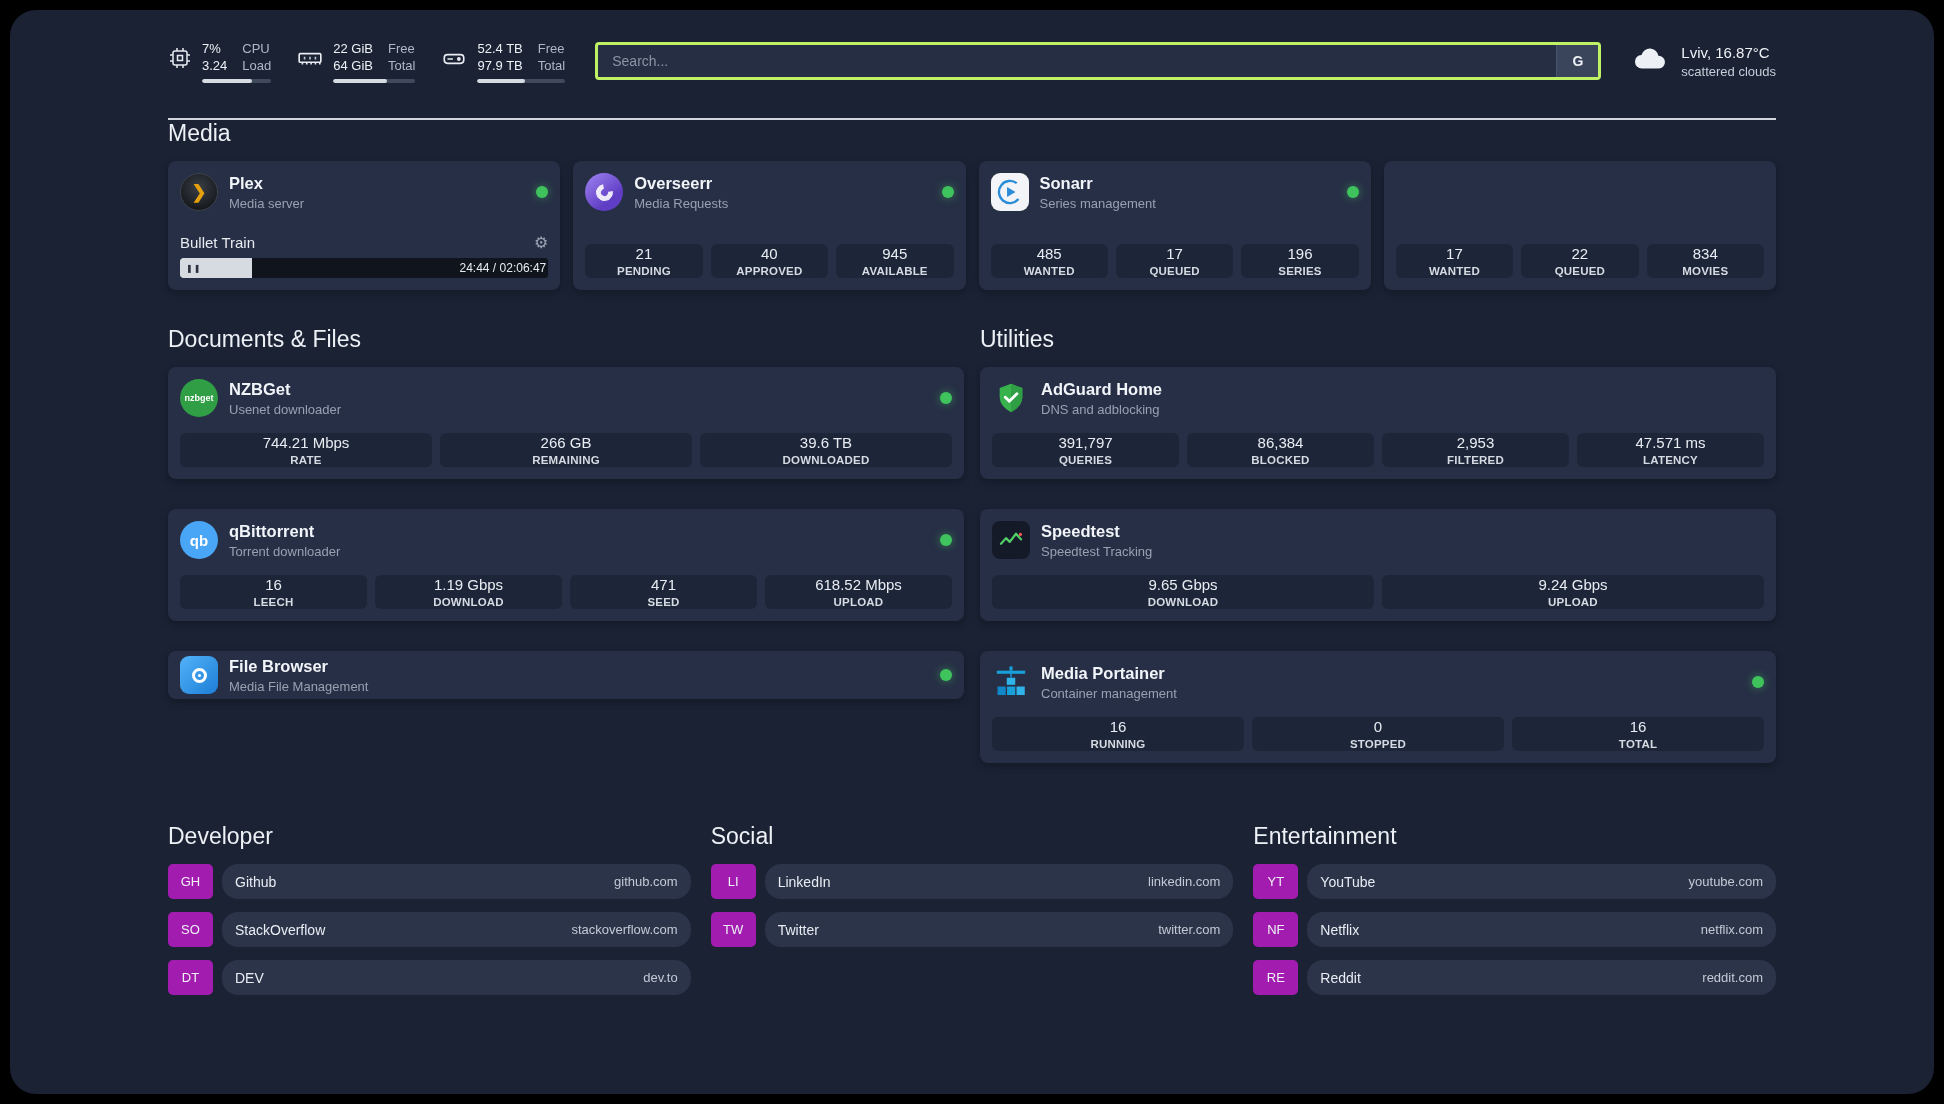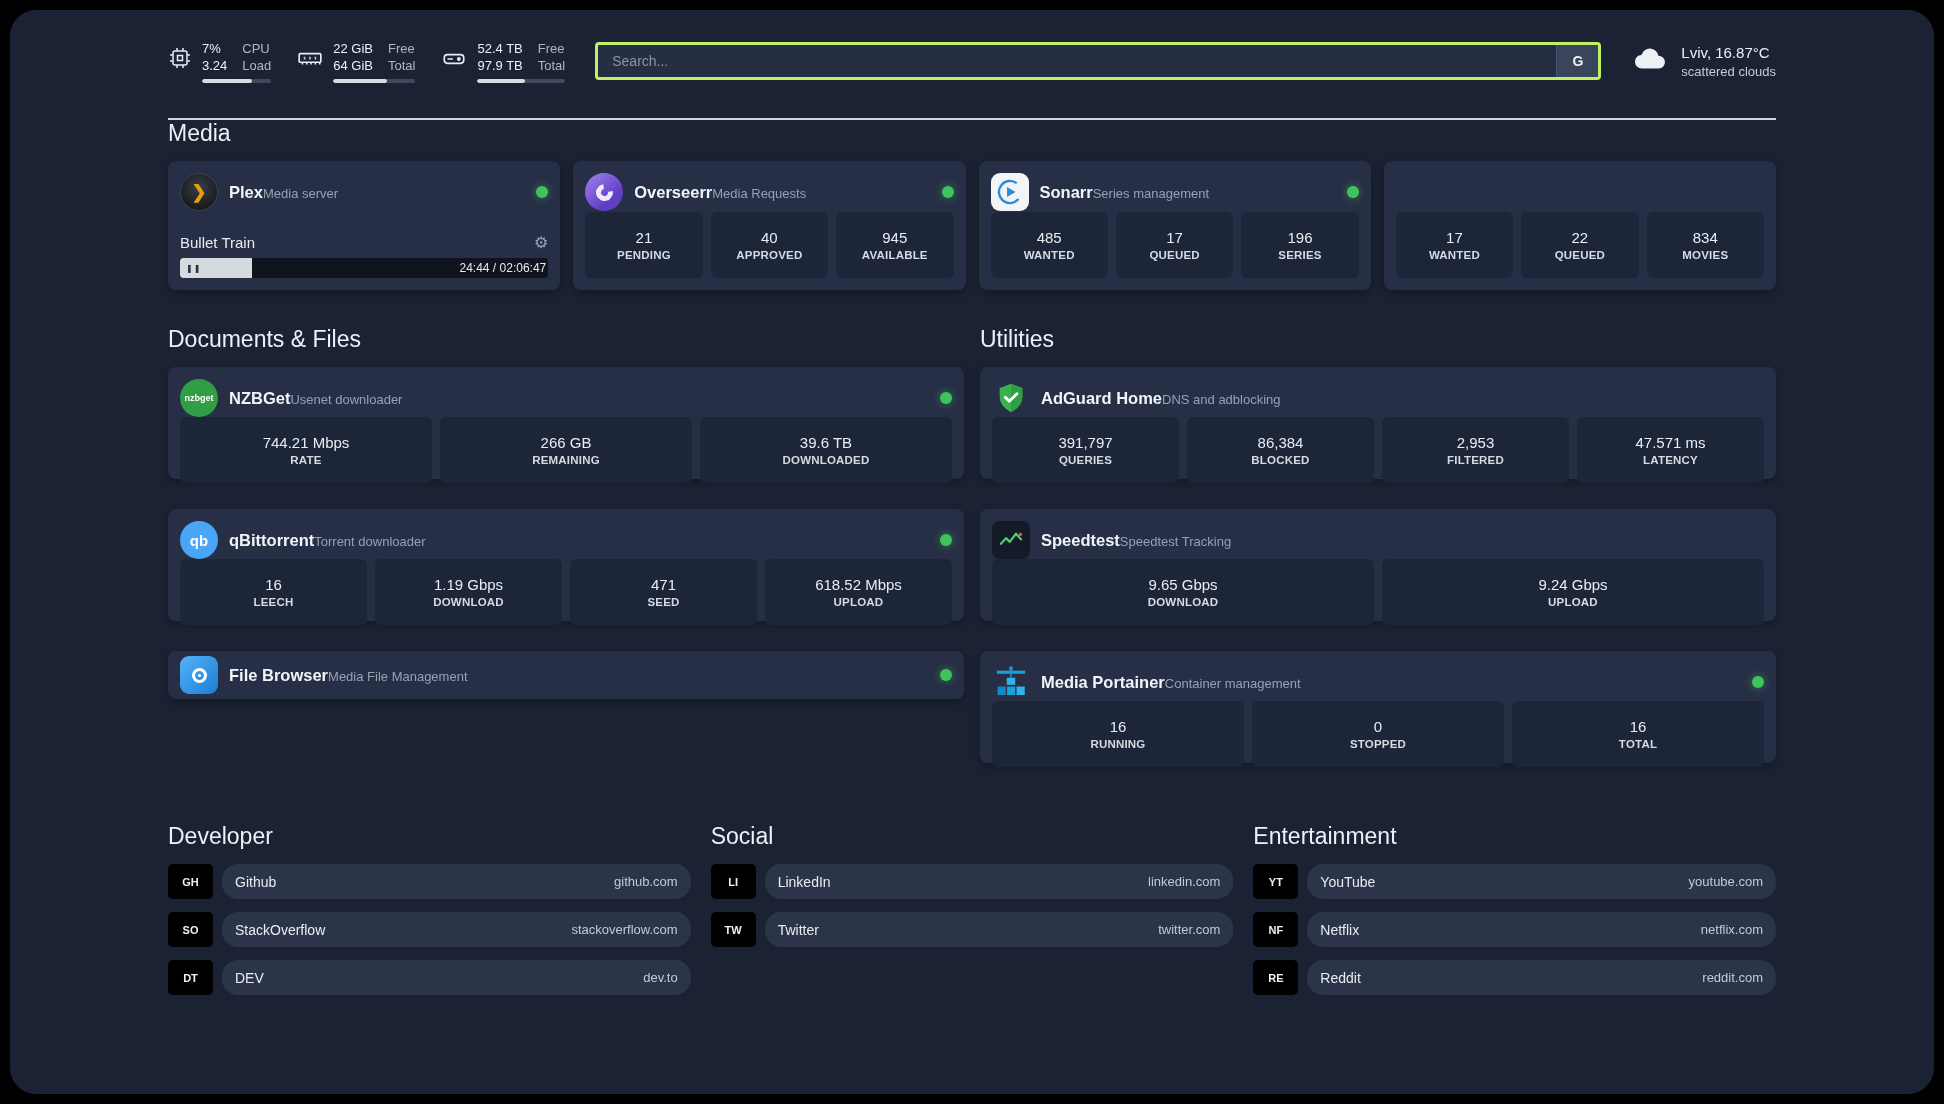--- a/index.html
+++ b/index.html
@@ -61,30 +61,30 @@
     box-shadow: 0 3px 8px rgba(0,0,0,.28); display: flex; flex-direction: column;
   }
   .media-card { height: 129px; }
   .card-std { height: 112px; }
   .card-short { height: 48px; padding: 7px 12px; justify-content: center; }
   .card-head { display: flex; align-items: center; gap: 11px; }
   .app-icon {
     width: 38px; height: 38px; flex: none;
     display: flex; align-items: center; justify-content: center; overflow: hidden;
   }
-  .title-block { display: flex; flex-direction: row; }
+  .title-block { display: flex; flex-direction: column; }
   .app-title { font-size: 16.5px; font-weight: 700; color: #f1f4f8; }
   .app-sub { font-size: 13px; color: #97a1b2; margin-top: 3px; }
   .dot {
     width: 12px; height: 12px; border-radius: 50%; background: #3fc35c;
     margin-left: auto; box-shadow: 0 0 8px rgba(63,195,92,.55); flex: none;
   }
   .stats { display: flex; gap: 8px; margin-top: auto; }
   .stat {
-    flex: 1; height: 66px; background: #1d2638; border-radius: 6px;
+    flex: 1; height: 34px; background: #1d2638; border-radius: 6px;
     display: flex; flex-direction: column; align-items: center; justify-content: center; gap: 3px;
   }
   .stat-v { font-size: 15px; color: #e9edf3; }
   .stat-l { font-size: 11.5px; font-weight: 700; color: #d6dbe3; letter-spacing: .2px; }
 
   
   .player { margin-top: auto; }
   .player-top { display: flex; align-items: center; justify-content: space-between; }
   .now-playing { font-size: 15px; color: #e8ebf0; }
   .gear { color: #9aa3b4; font-size: 16px; cursor: pointer; line-height: 1; }
@@ -114,22 +114,22 @@
   .qb-icon span { color: #fff; font-size: 15px; font-weight: 700; }
   .fb-icon { background: linear-gradient(135deg, #53b2f9, #1c7ed6); border-radius: 9px; }
   .fb-ring { width: 15px; height: 15px; border: 3px solid #fff; border-radius: 50%; position: relative; }
   .fb-ring::after { content: ""; position: absolute; inset: 3px; background: #fff; border-radius: 50%; }
   .dark-tile { background: #141a28; border-radius: 8px; }
 
   
   .link-row { display: flex; height: 35px; cursor: pointer; }
   .link-row + .link-row { margin-top: 13px; }
   .link-abbr {
-    width: 45px; background: #000000; border-radius: 5px; color: #eef1f5;
-    font-weight: 700; font-size: 11px; display: flex; align-items: center; justify-content: center; flex: none;
+    width: 45px; background: #a21caf; border-radius: 5px; color: #eef1f5;
+    font-weight: 400; font-size: 13px; display: flex; align-items: center; justify-content: center; flex: none;
   }
   .link-bar {
     flex: 1; margin-left: 9px; background: #2b3449; border-radius: 16px;
     display: flex; align-items: center; justify-content: space-between; padding: 0 13px;
   }
   .link-name { font-size: 14px; font-weight: 500; color: #e9edf3; }
   .link-url { font-size: 13px; color: #c3cad5; }
 </style>
 </head>
 <body>

